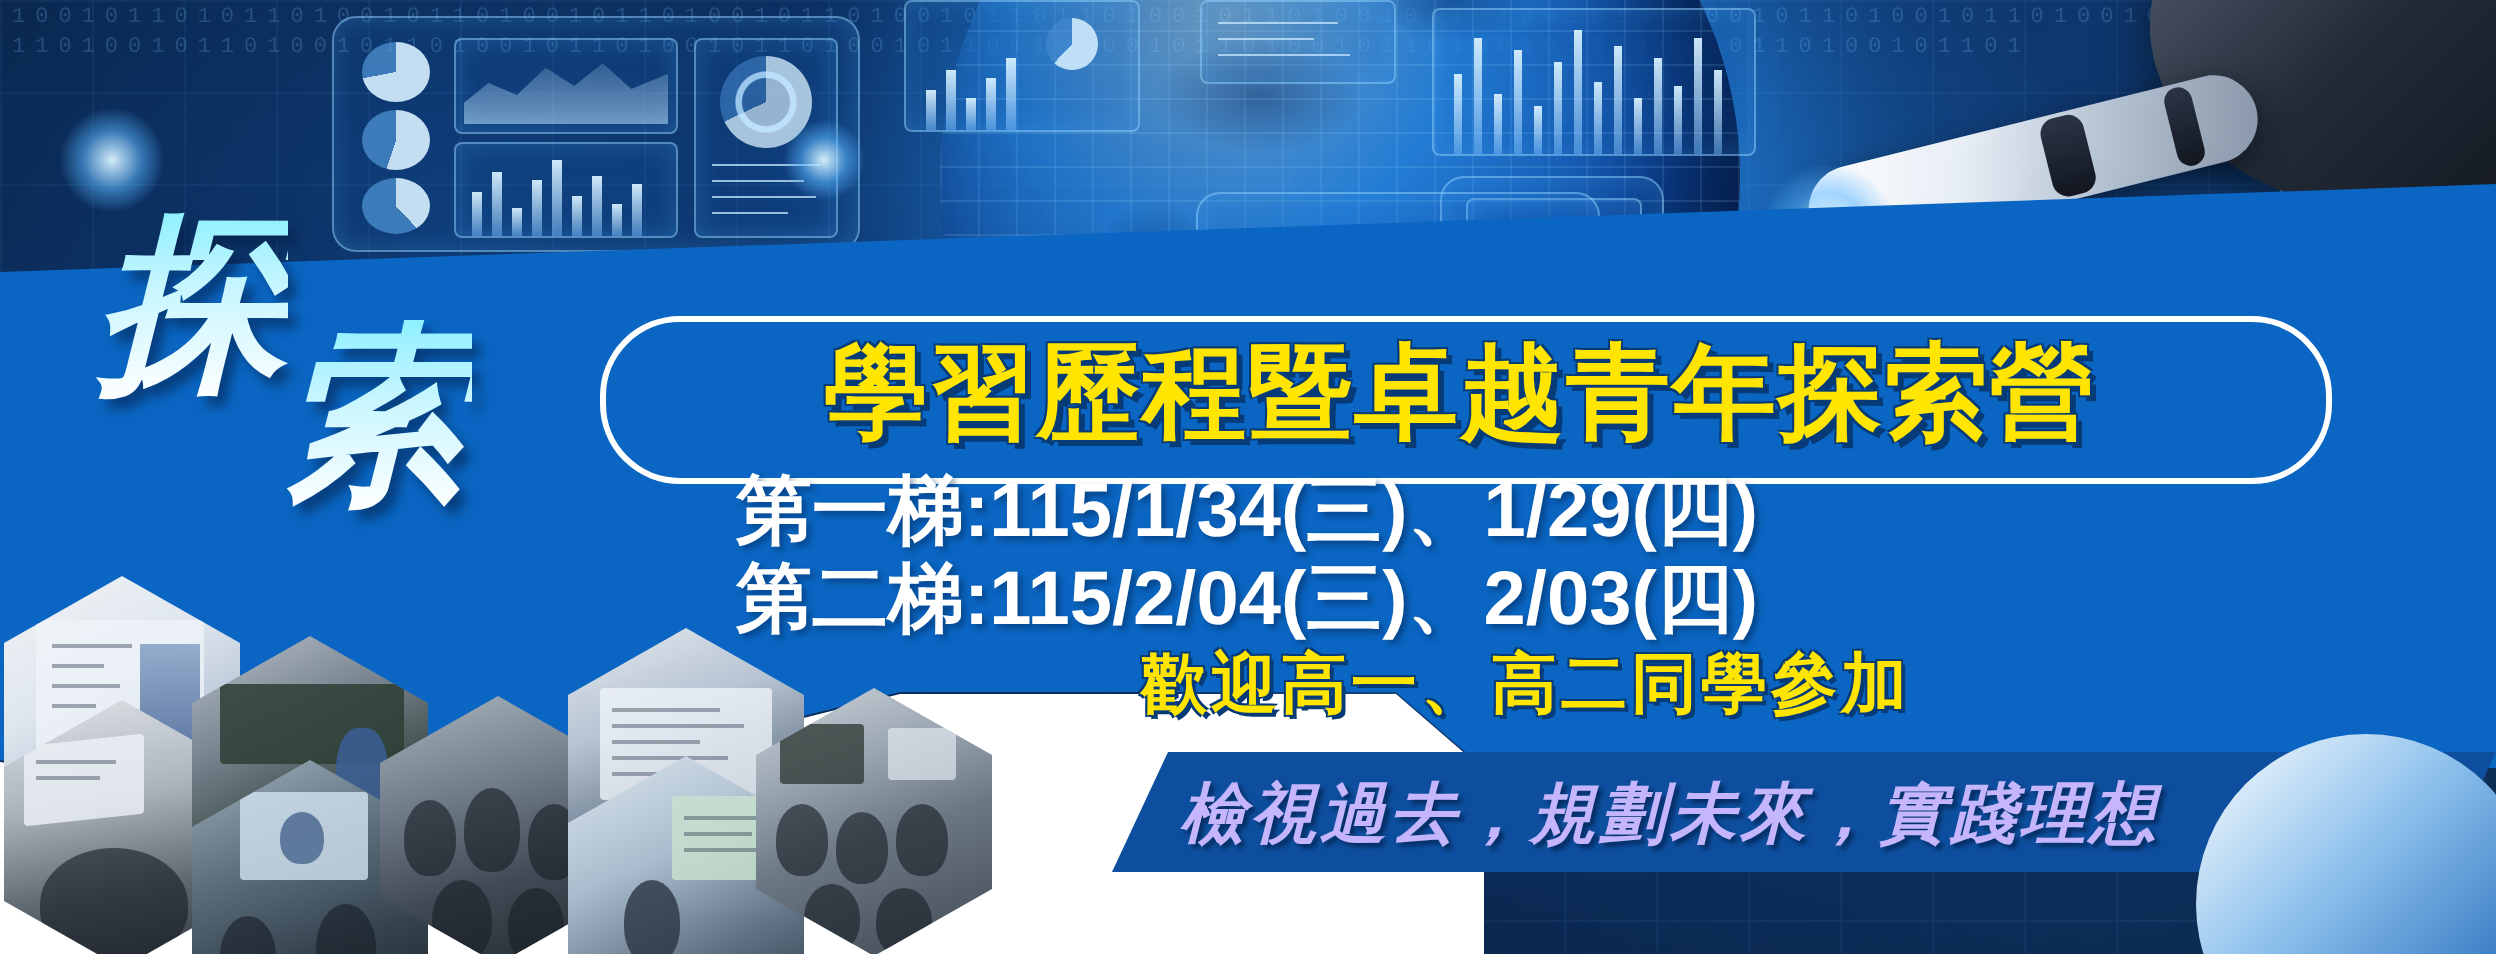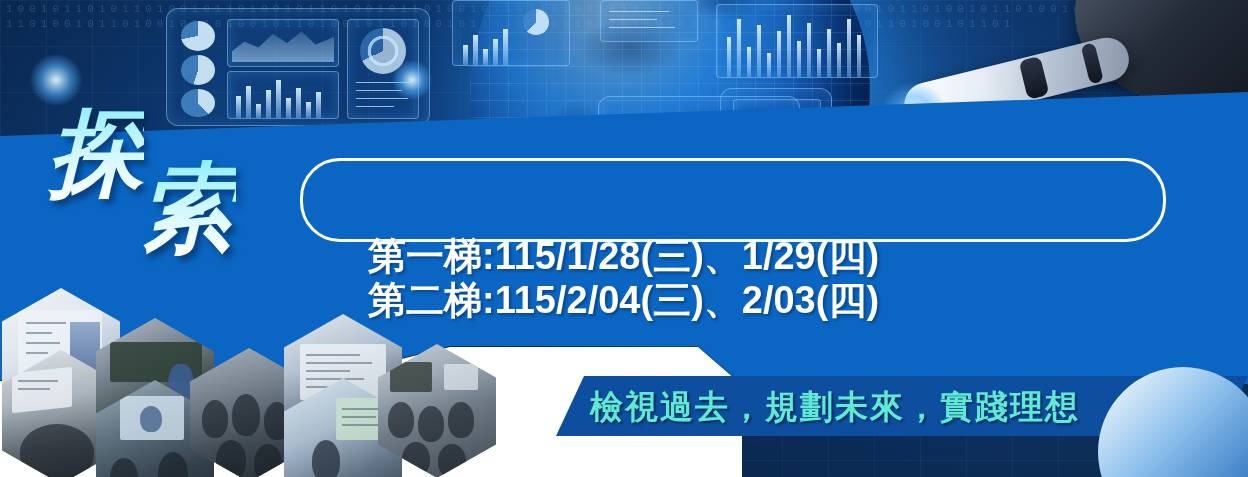--- a/index.html
+++ b/index.html
@@ -147,22 +147,22 @@
 
   
   .slogan-band{
     position:absolute;left:556px;top:376px;width:692px;height:60px;
     background:#0d4f9e;
     clip-path:polygon(28px 0, 692px 0, 664px 60px, 0 60px);
   }
   .slogan-text{
     position:absolute;left:590px;top:386px;width:640px;height:42px;
     display:flex;align-items:center;
-    font-size:33px;font-weight:700;letter-spacing:2px;
-    color:#5eead4;white-space:nowrap;
+    font-size:33px;font-weight:700;font-style:italic;letter-spacing:2px;
+    color:#c4b5fd;white-space:nowrap;
     text-shadow:2px 2px 2px rgba(2,24,60,.6);
     text-align:right;
   }
   .corner-circle{
     position:absolute;right:-20px;bottom:-60px;width:170px;height:170px;border-radius:50%;
     background:linear-gradient(135deg,#ffffff 0%,#8cc0ec 42%,#0a55ad 100%);
   }
 
   
   .hexwrap{position:absolute;left:0;top:286px;width:490px;height:191px;}
@@ -315,26 +315,28 @@
   </div>
 
   <div class="blue-panel"></div>
   <div class="white-wedge"></div>
 
   <div class="word word-1">探</div>
   <div class="word word-2">索</div>
 
 
   <div class="pill"></div>
+  <div class="pill-text">學習歷程暨卓越青年探索營</div>
 
   <div class="dates">
-    <div class="date-line">第一梯:115/1/28(三)、1/29(四)</div>
+    <div class="date-line">第一梯:115/1/34(三)、1/29(四)</div>
     <div class="date-line">第二梯:115/2/04(三)、2/03(四)</div>
   </div>
 
+  <div class="welcome">歡迎高一、高二同學參加</div>
 
   <div class="slogan-band"></div>
   <div class="slogan-text">檢視過去，規劃未來，實踐理想</div>
   <div class="corner-circle"></div>
 
   <div class="hexwrap">
 
     <div class="hex" style="left:2px;top:2px;">
       <div class="ph hx-poster"></div>
       <div class="board" style="left:16px;top:22px;width:84px;height:68px;"></div>

